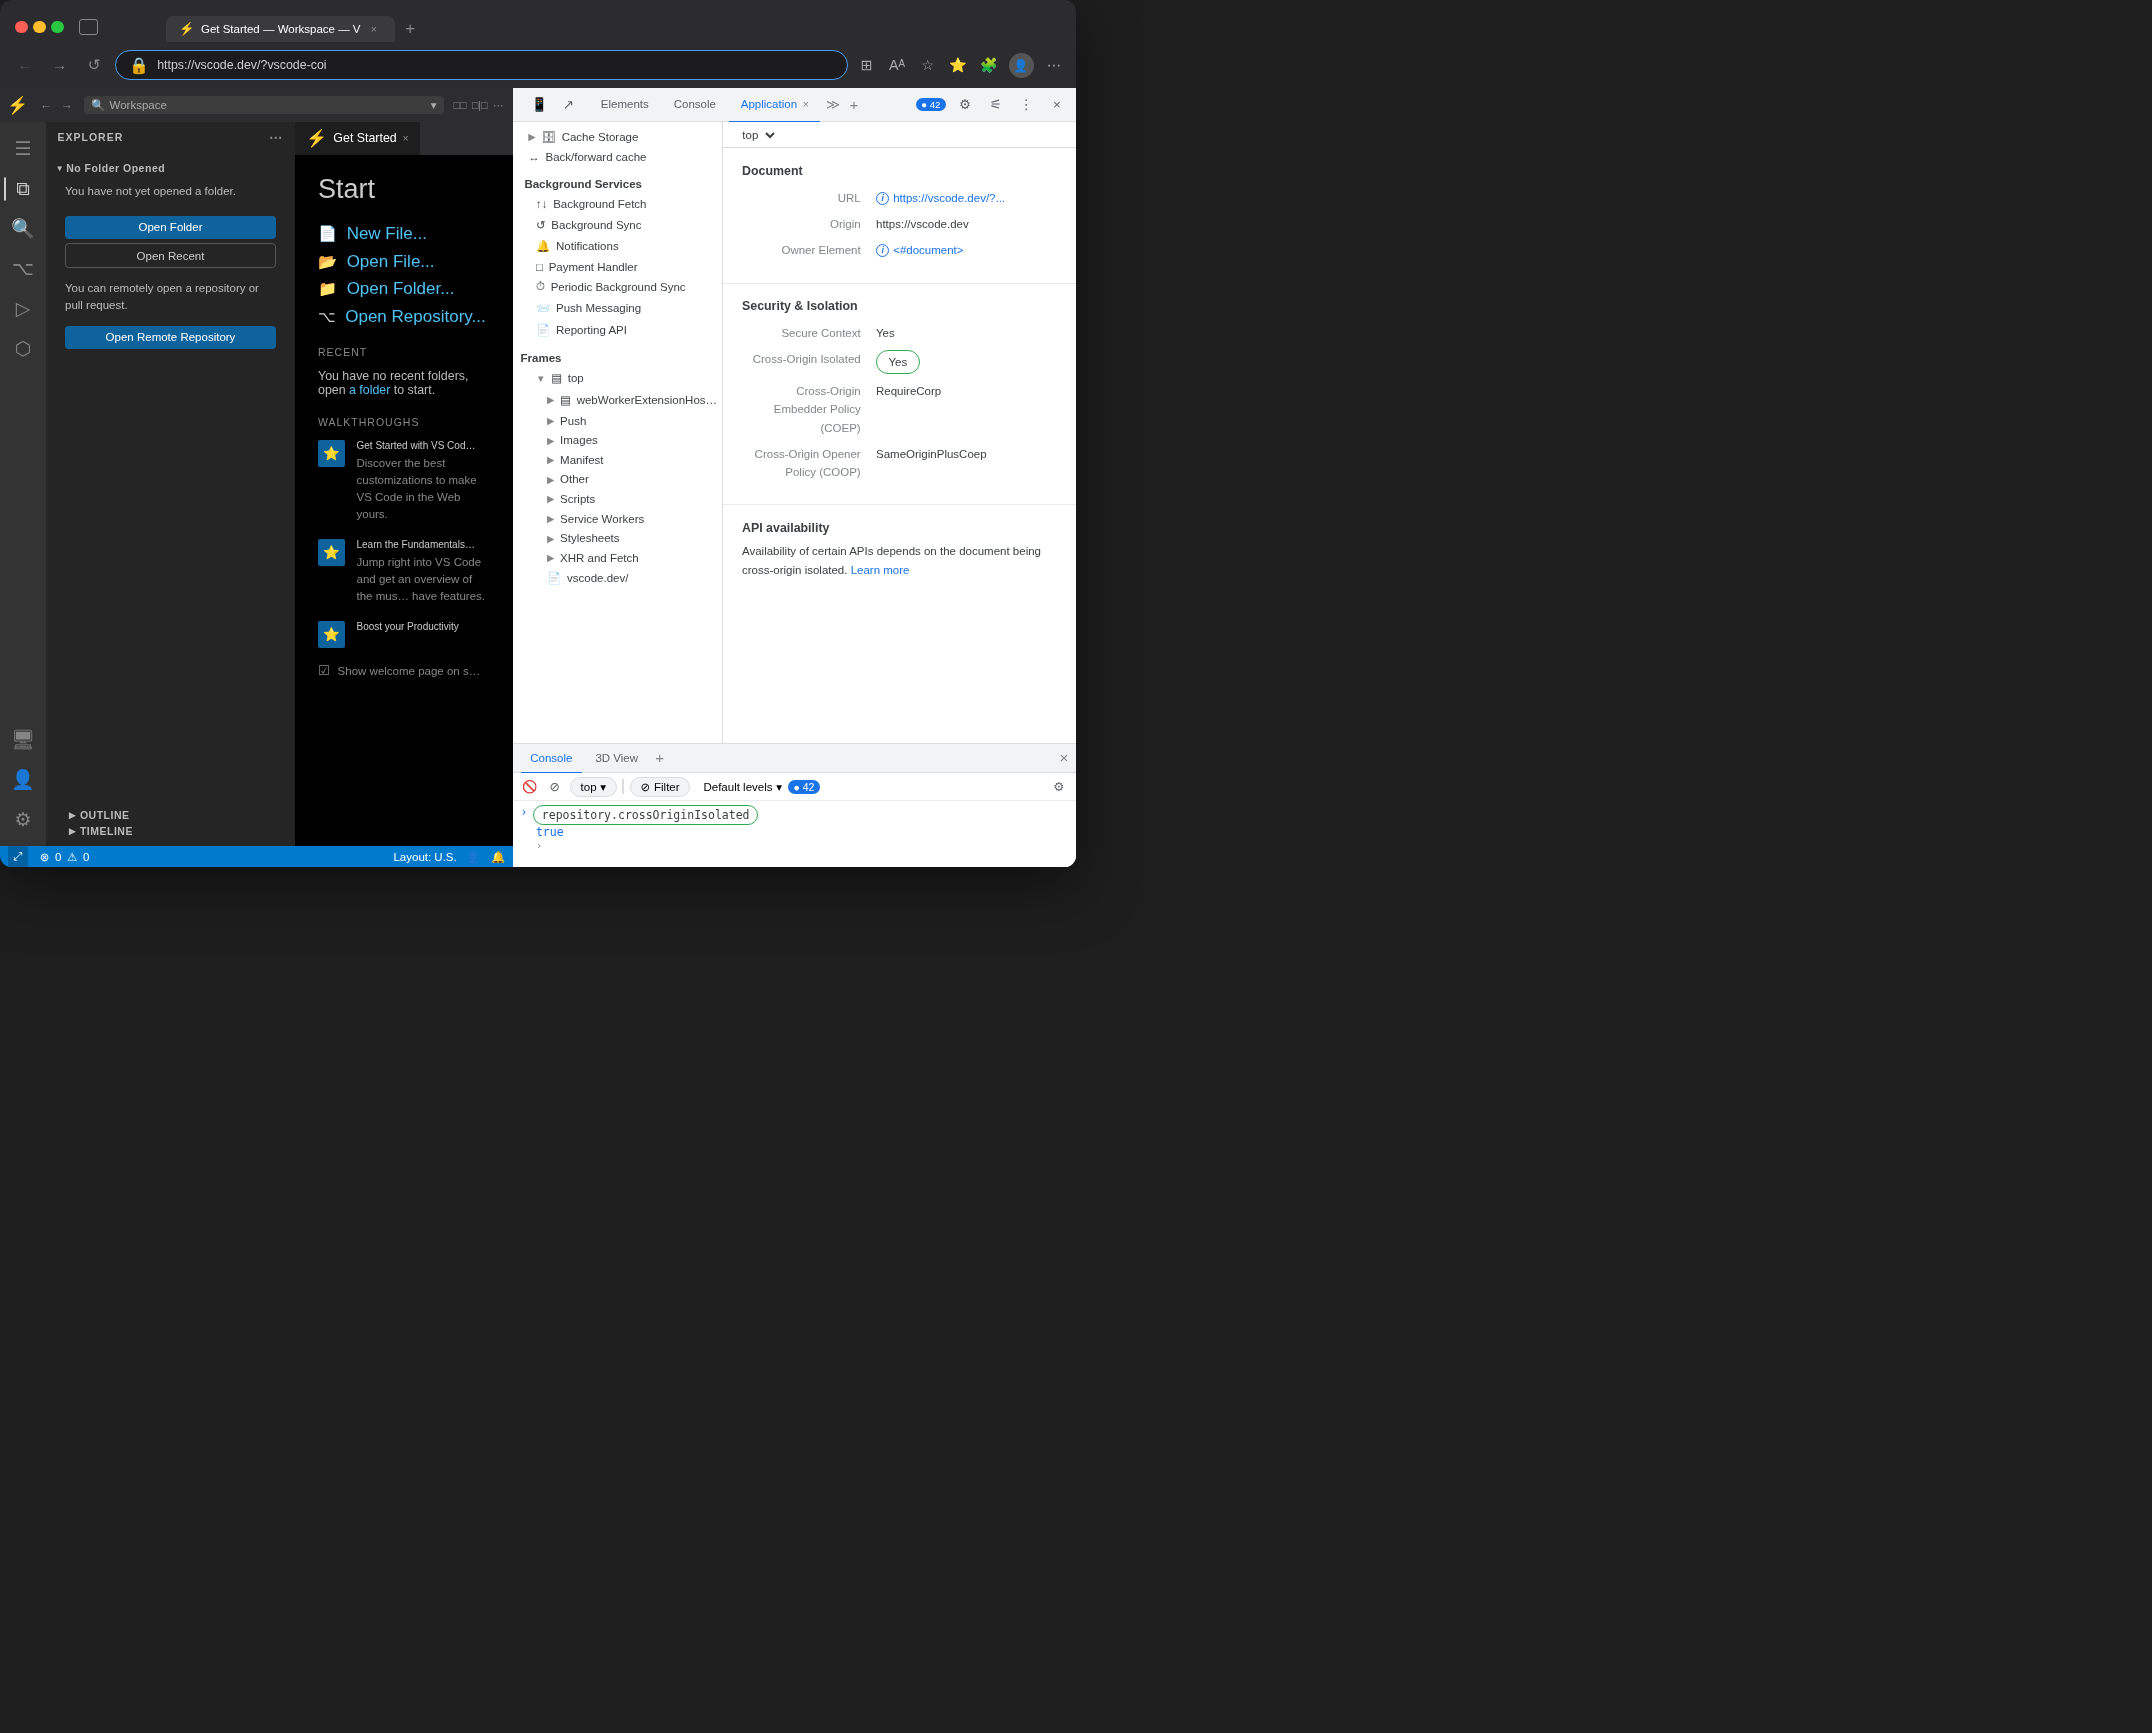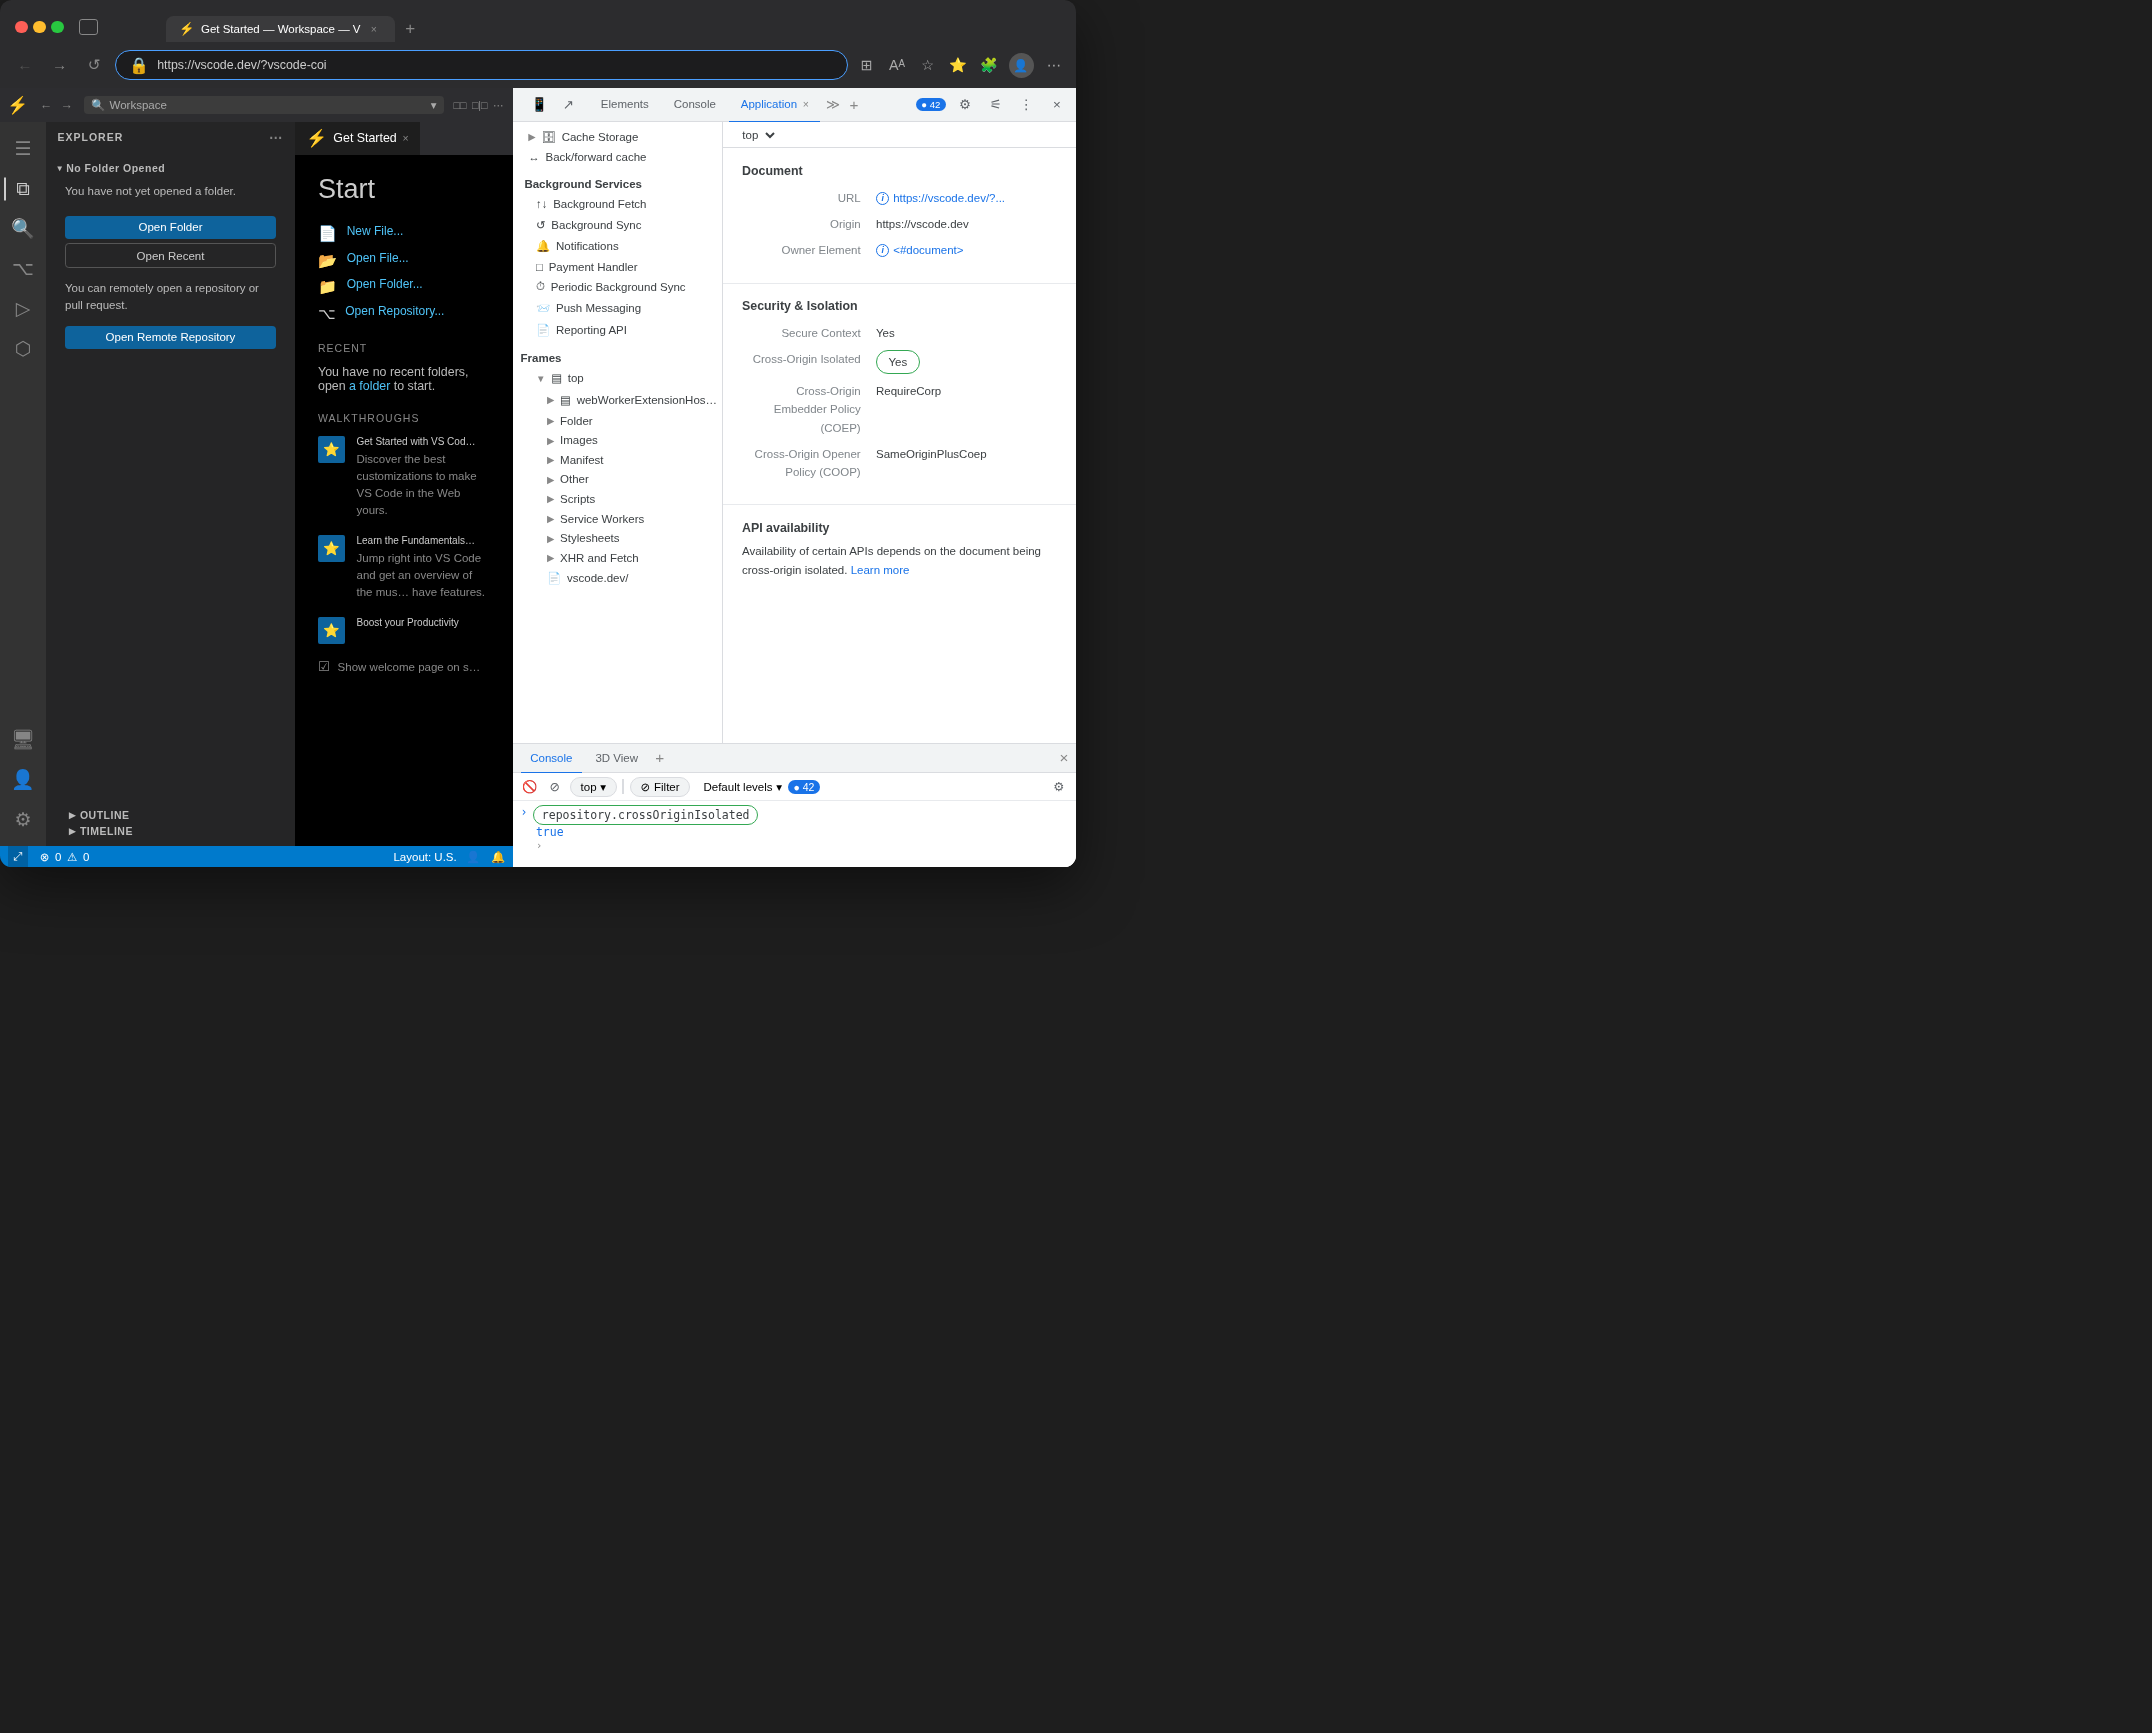--- a/index.html
+++ b/index.html
@@ -358,21 +358,21 @@
       margin-bottom: 7.6px;
       cursor: pointer;
     }
     .start-item-icon {
       color: #cccccc;
       font-size: 15.3px;
       margin-top: 1px;
       flex-shrink: 0;
     }
     .start-item-text {
-      font-size: 12px;
+      font-size: 17px;
       color: #4fc3f7;
     }
     .recent-text {
       font-size: 12.4px;
       color: #bbbbbb;
     }
     .recent-link { color: #4fc3f7; cursor: pointer; }
     .walkthrough-section { margin-top: 15.3px; }
     .walkthrough-item {
       display: flex;
@@ -1009,21 +1009,21 @@
             <span>▤</span>
             <span>top</span>
           </div>
           <div class="app-nav-item" style="padding-left:34px;">
             <span class="nav-arrow">▶</span>
             <span>▤</span>
             <span>webWorkerExtensionHos…</span>
           </div>
           <div class="app-nav-item" style="padding-left:34px;">
             <span class="nav-arrow">▶</span>
-            <span>Folder</span>
+            <span>Push</span>
           </div>
           <div class="app-nav-item" style="padding-left:34px;">
             <span class="nav-arrow">▶</span>
             <span>Images</span>
           </div>
           <div class="app-nav-item" style="padding-left:34px;">
             <span class="nav-arrow">▶</span>
             <span>Manifest</span>
           </div>
           <div class="app-nav-item" style="padding-left:34px;">

